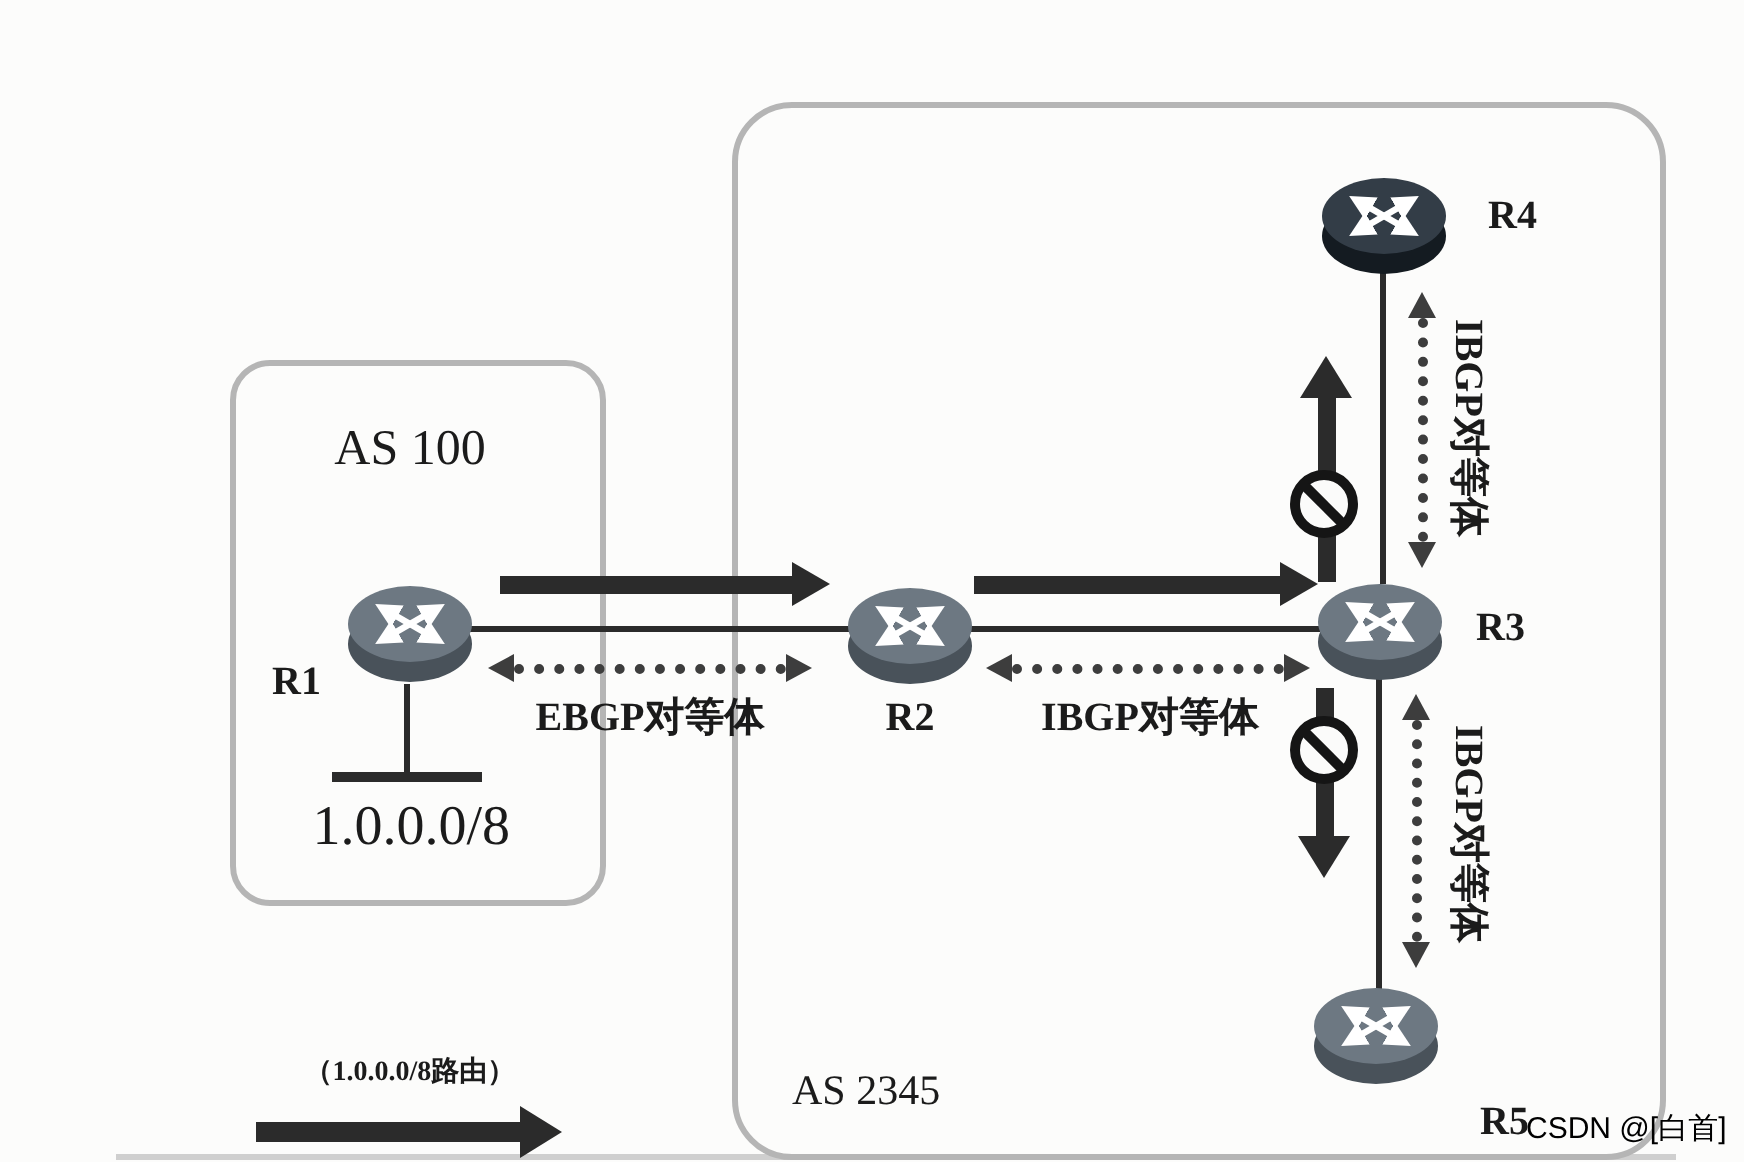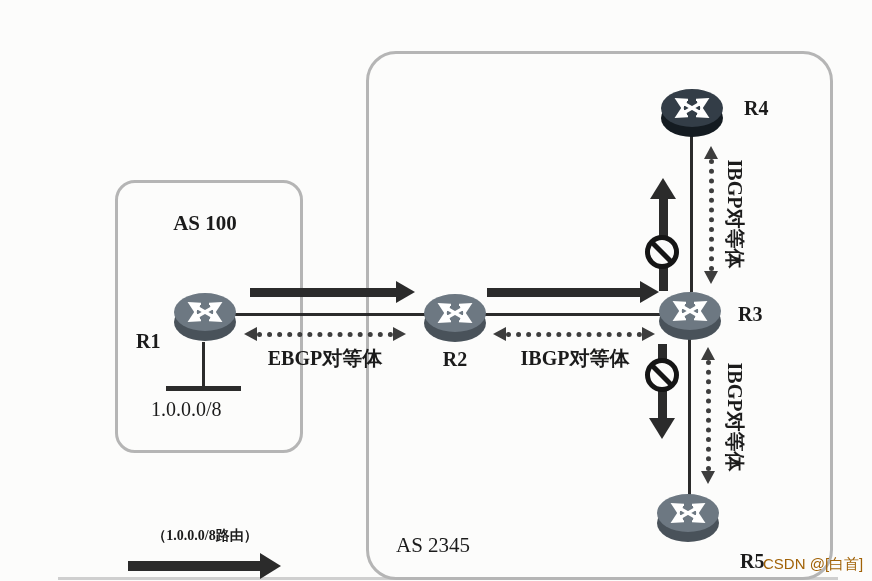--- a/index.html
+++ b/index.html
@@ -8,39 +8,39 @@
     background:#fcfcfb;
     font-family:"Liberation Serif","DejaVu Serif",serif;
     color:#1b1b1b;
   }
   
   .as-box{position:absolute; border:3px solid #b5b5b5; background:transparent; z-index:1;}
   .as100{left:115px; top:180px; width:182px; height:267px; border-radius:20px;}
   .as2345{left:366px; top:51px; width:461px; height:523px; border-radius:30px;}
   
   .lbl{position:absolute; z-index:6; white-space:nowrap;}
-  .as100-label{left:145px; top:211px; width:120px; text-align:center; font-size:21px; font-weight:bold;}
+  .as100-label{left:145px; top:211px; width:120px; text-align:center; font-size:25px; font-weight:normal;}
   .as2345-label{left:396px; top:533px; font-size:21px; font-weight:normal;}
   .rlabel{font-size:20px; font-weight:bold;}
   .r1-label{left:136px; top:303px;margin-top:27px;}
   .r2-label{left:432px; top:348px; width:46px; text-align:center;}
   .r3-label{left:738px; top:303px;}
   .r4-label{left:744px; top:97px;}
   .r5-label{left:740px; top:503px;margin-top:47px;}
-  .net-label{left:151px; top:398px; width:104px; text-align:left; font-size:20px;}
+  .net-label{left:151px; top:398px; width:104px; text-align:right; font-size:28px;}
   .peer-label{font-size:20px; font-weight:bold;}
   .ebgp-label{left:245px; top:345px; width:160px; text-align:center;}
   .ibgp23-label{left:495px; top:345px; width:160px; text-align:center;}
   .vpeer{left:661px; width:150px; height:24px; text-align:center; transform:rotate(90deg);}
   .vpeer-top{top:202px;}
   .vpeer-bottom{top:405px;}
   .legend-line1{left:105px; top:501px; width:200px; text-align:center; font-size:21px; font-weight:bold;}
   .legend-line2{left:100px; top:527px; width:210px; text-align:center; font-size:14px; font-weight:bold;}
   .watermark{left:763px; top:555px; font-family:"Liberation Sans","DejaVu Sans",sans-serif;
-             font-size:15px; color:#a16207; z-index:7;}
+             font-size:15px; color:#000000; z-index:7;}
   
   .wire{position:absolute; background:#2b2b2b; z-index:2;}
   .link-r1-r2{left:231px; top:313px; width:200px; height:3px;}
   .link-r2-r3{left:482px; top:313px; width:178px; height:3px;}
   .link-r3-r4{left:690px; top:136px; width:3px; height:156px;}
   .link-r3-r5{left:688px; top:337px; width:3px; height:160px;}
   .stem-r1-lan{left:202px; top:342px; width:3px; height:46px;}
   .lan-bar{left:166px; top:386px; width:75px; height:5px;}
   
   .router{position:absolute; z-index:4; width:66px; height:54px;}

